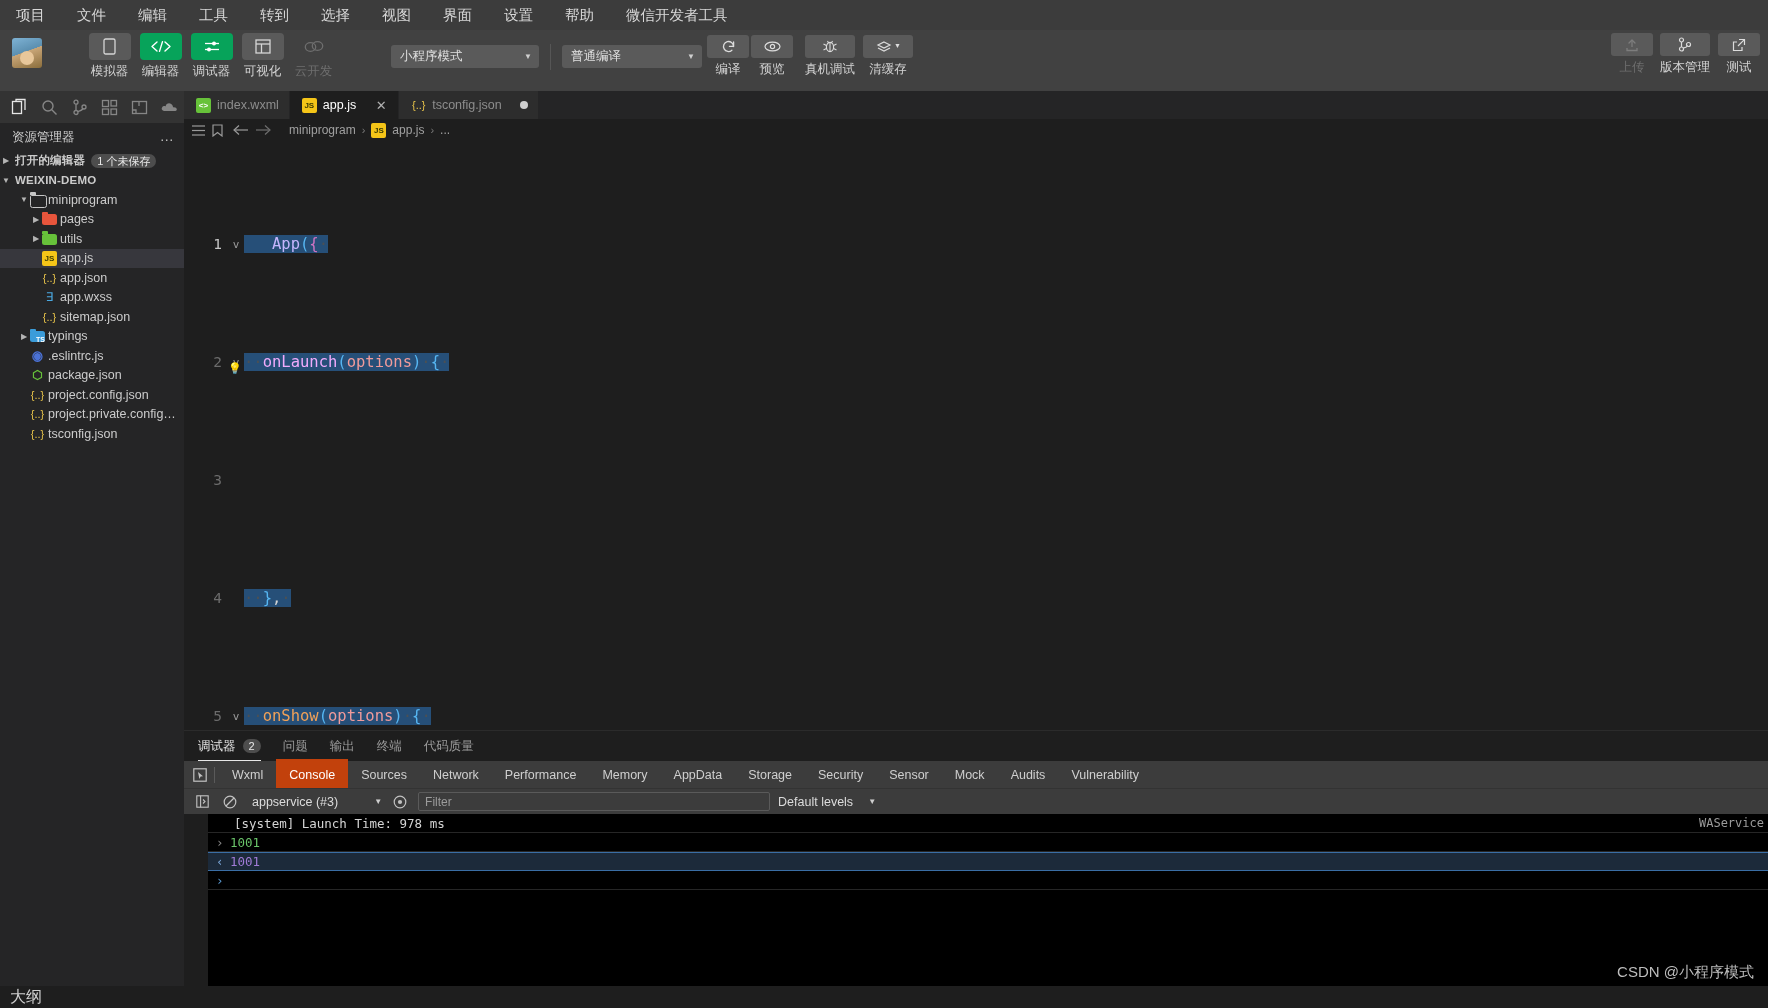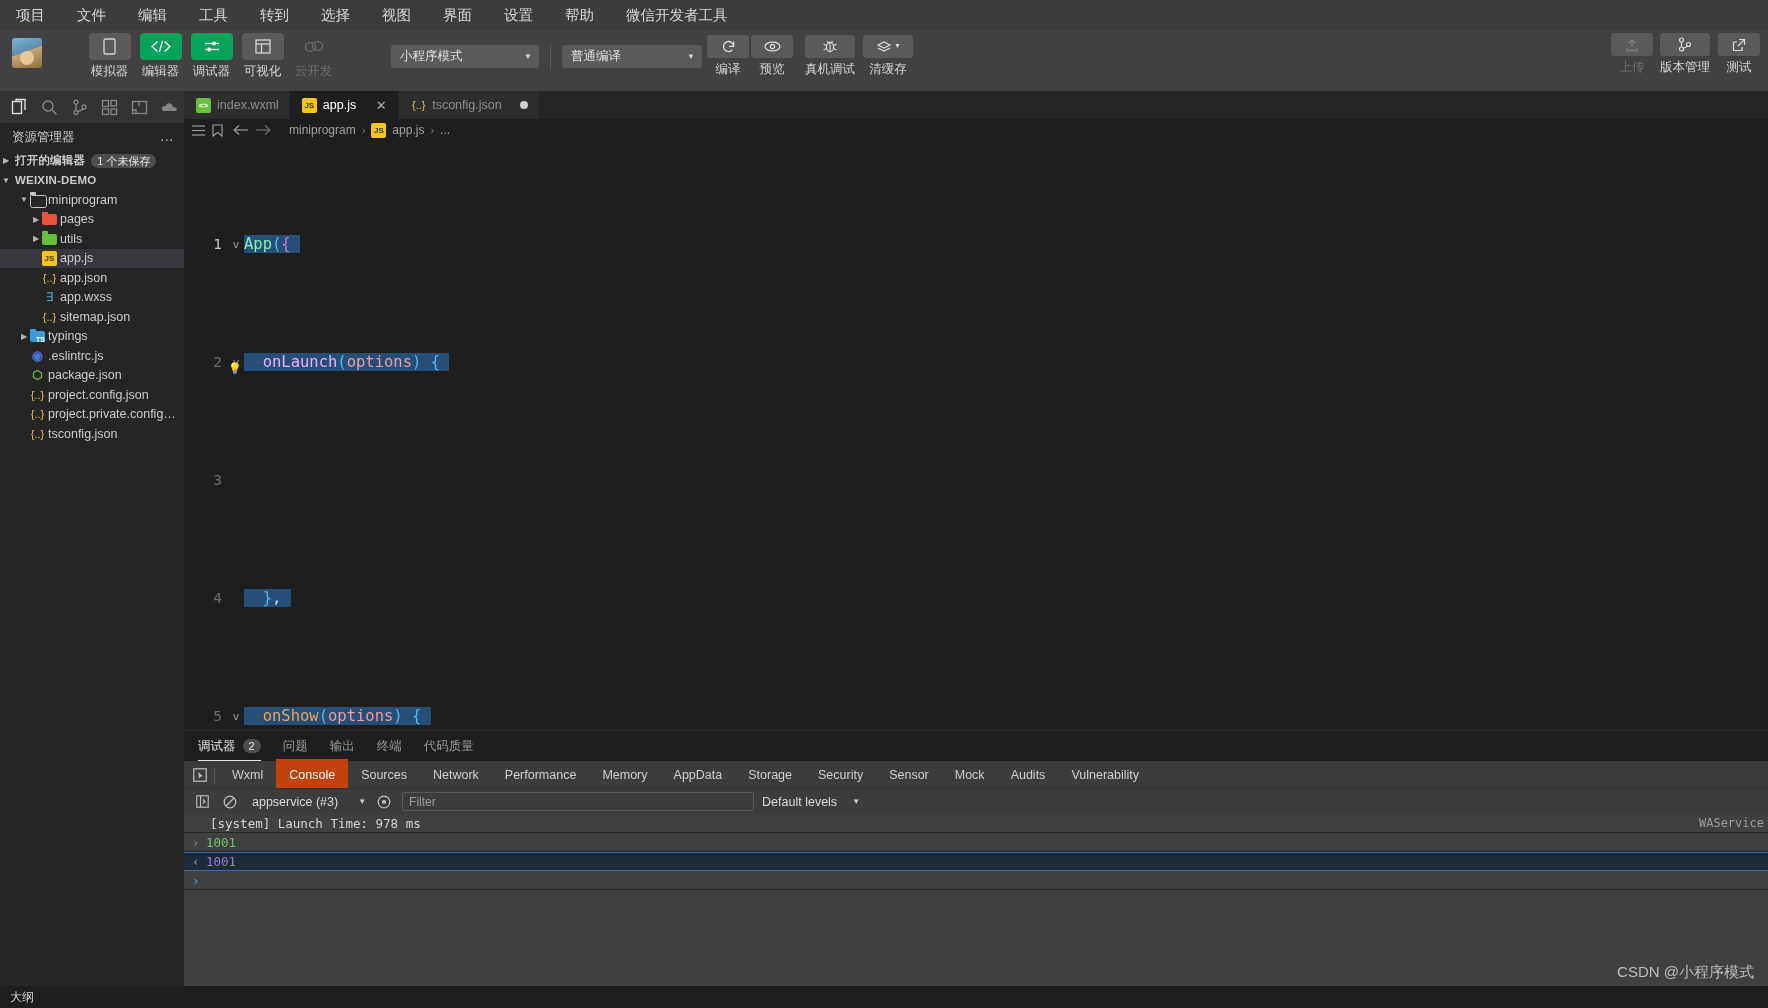--- a/index.html
+++ b/index.html
@@ -164,21 +164,21 @@
     width: 44px; text-align: right; color: #6b6b6b; flex: none; padding-right: 6px;
     font-size: 14.5px;
   }
   .gutter.cur { color: #c6c6c6; }
   .foldcol { width: 16px; flex:none; color:#9a9a9a; font-size: 11px; text-align:center;
              line-height: 29.5px;}
   .ctext { position: relative; }
   .sel { background: #264f78; }
   .ws { color: #4b5055; }
   .tok-fn { color: #dcdcaa; }
-  .tok-kw { color: #86efac; }
+  .tok-kw { color: #c4b5fd; padding-left: 28px; }
   .tok-param { color: #f09b9b; }
   .tok-paren { color: #56b6f2; }
   .tok-brace { color: #d074c4; }
   .tok-cmt { color: #6a9955; }
   .tok-plain { color: #d4d4d4; }
   .lamp { position:absolute; left:-16px; top:6px; color:#5b9bd5; font-size:11px;}
 
   
   .panel { height: 256px; background: #1e1e1e; display:flex; flex-direction:column; flex:none;
            border-top: 1px solid #2b2b2b; }
@@ -194,46 +194,46 @@
   .dt-tabs { height: 27px; background:#3c3c3c; display:flex; align-items:center;
              padding-left: 6px; gap: 0; flex:none; font-size:12.5px; color:#cfcfcf; }
   .dtab { padding: 16px 13px; height:27px; display:flex; align-items:center; }
   .dtab.active { background:#c2410c; color:#ffffff; }
   .dt-divider { width:1px; height:16px; background:#5a5a5a; margin:0 4px; }
 
   .dt-ctrl { height: 26px; background:#3c3c3c; display:flex; align-items:center;
              gap: 8px; padding: 0 8px; flex:none; border-top:1px solid #333; }
   .ctl-ic { width:20px; height:20px; display:flex; align-items:center; justify-content:center;
             color:#c2c2c2; }
-  .ctx-sel { display:flex; align-items:center; gap:10px; font-size:12.5px; color:#dcdcdc;
+  .ctx-sel { display:flex; align-items:center; gap:26px; font-size:12.5px; color:#dcdcdc;
              padding-left:4px; }
   .filter-box {
     flex: 0 0 auto; width: 352px; height: 19px; background:#3c3c3c; border:1px solid #5a5a5a;
     border-radius:2px; font-size:12px; color:#9b9b9b; padding: 0 6px; display:flex;
     align-items:center;
   }
   .levels { font-size:12.5px; color:#dcdcdc; display:flex; align-items:center; gap:5px; }
 
-  .console-out { flex:1; overflow:hidden; background:#404040;
-                 font-family:"DejaVu Sans Mono","Liberation Mono",monospace; font-size:12.5px; }
+  .console-out { flex:1; overflow:hidden; background:#000000;
+                 font-family:"DejaVu Sans Mono","Liberation Mono",monospace; font-size:12.5px;margin-left:24px; }
   .crow { height:19px; display:flex; align-items:center; padding-left: 8px;
           border-bottom:1px solid #262626; color:#d4d4d4; }
   .crow .arrow { width: 14px; color:#8a8a8a; }
   .crow.sys { padding-left:26px; }
   .crow.out .val { color:#6ac46a; }
   .crow.ret { background:#1c2a3a; border-top:1px solid #3a6ea5; border-bottom:1px solid #3a6ea5; }
   .crow.ret .arrow { color:#7aa6d8; }
   .crow.ret .val { color:#a07bd6; }
   .crow.prompt .arrow { color:#5b9bd5; }
 
   .wasv { position:absolute; right:4px; font-size:12px; color:#9b9b9b;
           font-family:"DejaVu Sans Mono", monospace; }
 
   .statusbar { height: 22px; background:#007acc; display:flex; align-items:center;
-               font-size:12px; color:#ffffff; padding:0 10px; flex:none; }
+               font-size:16px; color:#ffffff; padding:0 10px; flex:none; }
   .statusbar.dark { background:#1e1e1e; color:#cfcfcf; }
 
   .watermark { position:absolute; right: 14px; bottom: 26px; font-size: 15px;
                color:#bdbdbd; font-family:"Liberation Sans",sans-serif; }
 
   svg { display:block; }
 </style>
 </head>
 <body>
 

